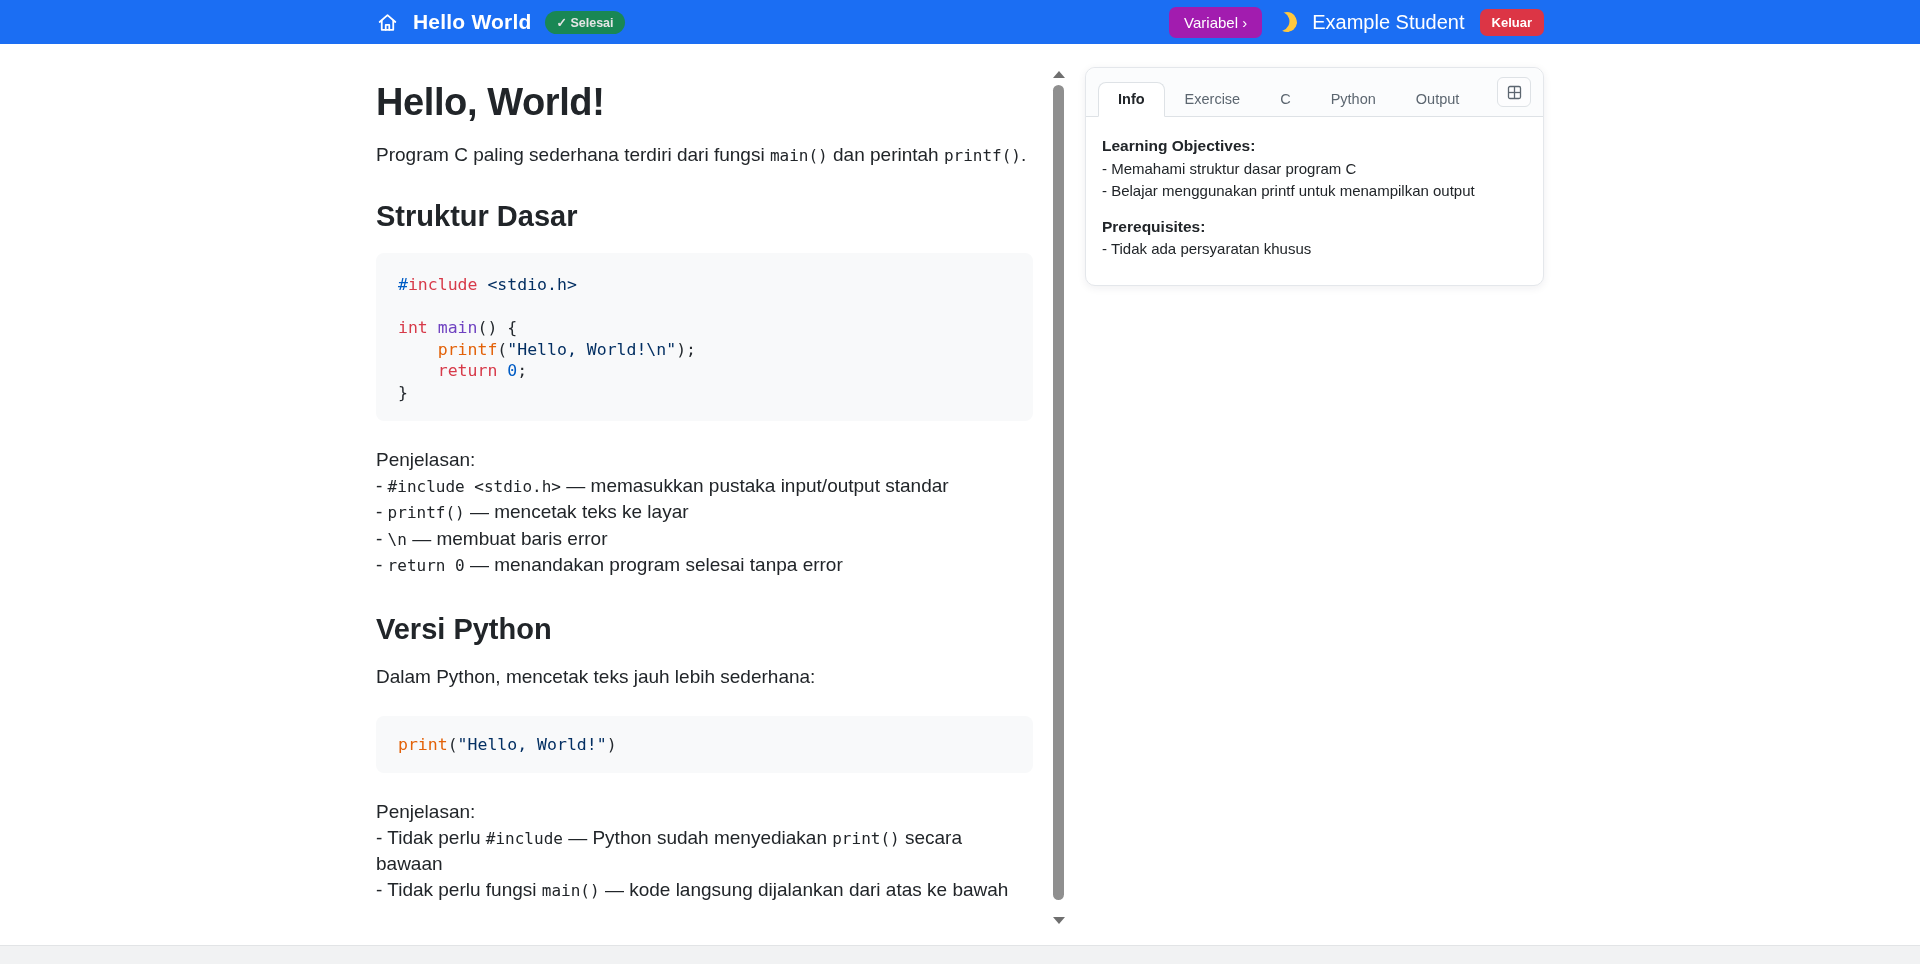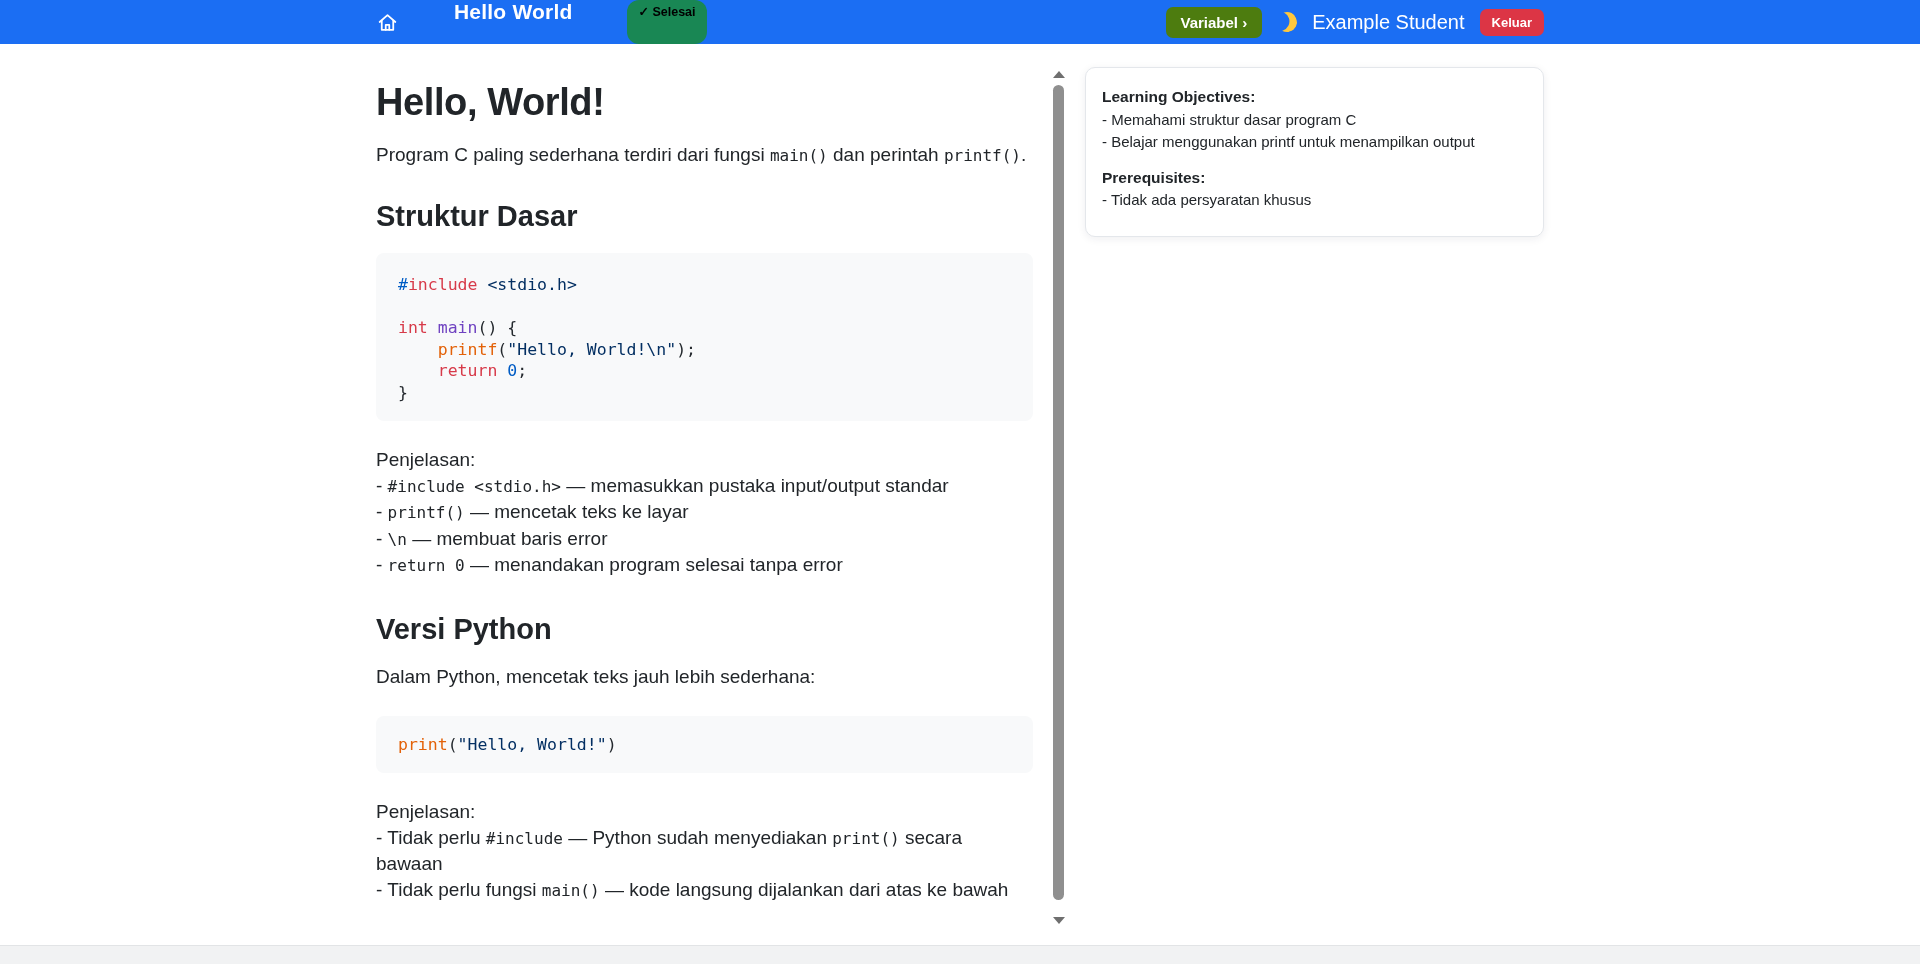--- a/index.html
+++ b/index.html
@@ -7,31 +7,31 @@
   body {
     width:1920px; height:964px; overflow:hidden;
     background:#ffffff; color:#212529;
     font-family:"Liberation Sans", sans-serif;
     position:relative;
   }
   .container { width:1168px; margin:0 auto; }
 
   
   .header { height:44px; background:#1b6ef3; }
-  .header-inner { display:flex; height:100%;gap:41px; }
+  .header-inner { display:flex; align-items:center; height:100%; }
   .home-btn { display:flex; align-items:center; cursor:pointer; margin-right:14px; }
   .header-title { color:#fff; font-size:21px; font-weight:bold; letter-spacing:0.2px; }
   .badge-selesai {
-    margin-left:14px; background:#198754; color:#000000;
+    margin-left:14px; background:#198754; color:#e5e5e5;
     font-size:12.5px; font-weight:bold; padding:4px 11px; border-radius:12px;
   }
   .header-right { margin-left:auto; display:flex; align-items:center; gap:15px; }
   .btn-variabel {
-    background:#4d7c0f; color:#fff; border:none; cursor:pointer;
-    font-size:15px; font-weight:bold; padding:7px 15px; border-radius:7px;
+    background:#a21caf; color:#fff; border:none; cursor:pointer;
+    font-size:15px; font-weight:normal; padding:7px 15px; border-radius:7px;
     font-family:inherit;
   }
   .moon-icon {
     width:20px; height:20px; border-radius:50%;
     box-shadow: inset -7px -3px 0 0 #ffc83d;
     transform:rotate(-18deg); cursor:pointer;
   }
   .user-name { color:#fff; font-size:20px; }
   .btn-keluar {
     background:#dc3545; color:#fff; border:none; cursor:pointer;
@@ -180,20 +180,36 @@
     </div>
 
     <div class="scrollbar">
       <div class="sb-arrow-up"></div>
       <div class="sb-thumb"></div>
       <div class="sb-arrow-down"></div>
     </div>
   </div>
 
   <div class="panel">
+    <div class="tab-bar">
+      <div class="tab active">Info</div>
+      <div class="tab">Exercise</div>
+      <div class="tab">C</div>
+      <div class="tab">Python</div>
+      <div class="tab">Output</div>
+      <div class="grid-btn">
+        <span style="display:flex;">
+          <svg width="15" height="15" viewBox="0 0 15 15" fill="none" stroke="#5c6670" stroke-width="1.3">
+            <rect x="1.5" y="1.5" width="12" height="12" rx="1.5"></rect>
+            <line x1="7.5" y1="1.5" x2="7.5" y2="13.5"></line>
+            <line x1="1.5" y1="7.5" x2="13.5" y2="7.5"></line>
+          </svg>
+        </span>
+      </div>
+    </div>
     <div class="panel-body">
       <div class="panel-heading">Learning Objectives:</div>
       <div>- Memahami struktur dasar program C</div>
       <div>- Belajar menggunakan printf untuk menampilkan output</div>
       <div class="panel-gap"></div>
       <div class="panel-heading">Prerequisites:</div>
       <div>- Tidak ada persyaratan khusus</div>
     </div>
   </div>
 </div>

